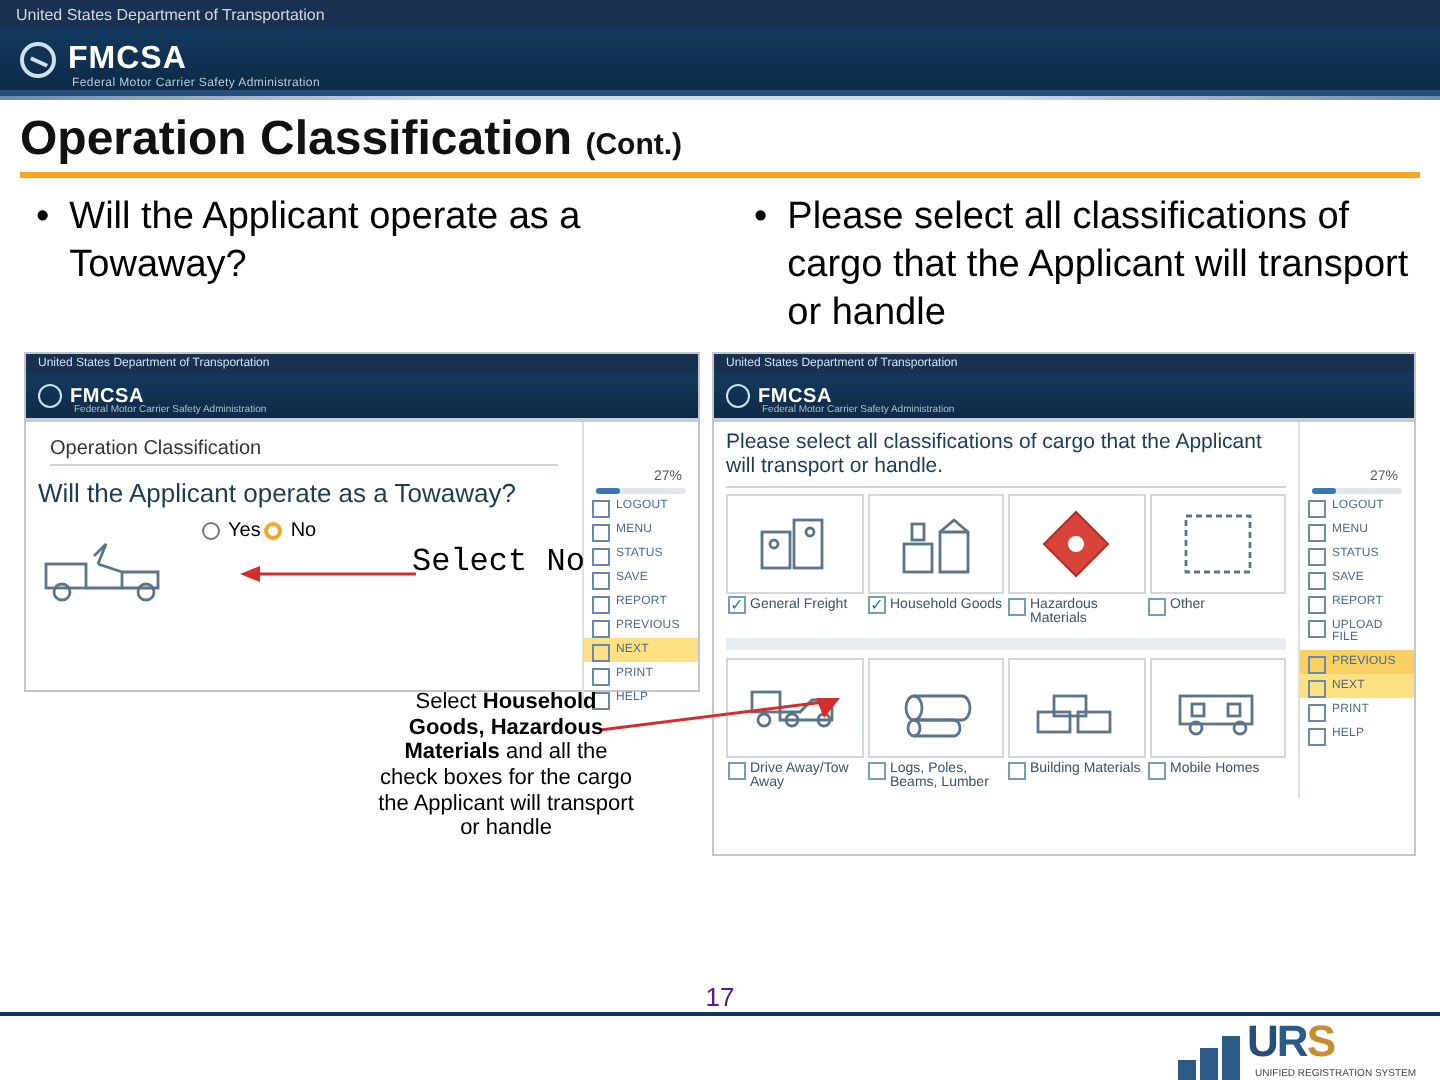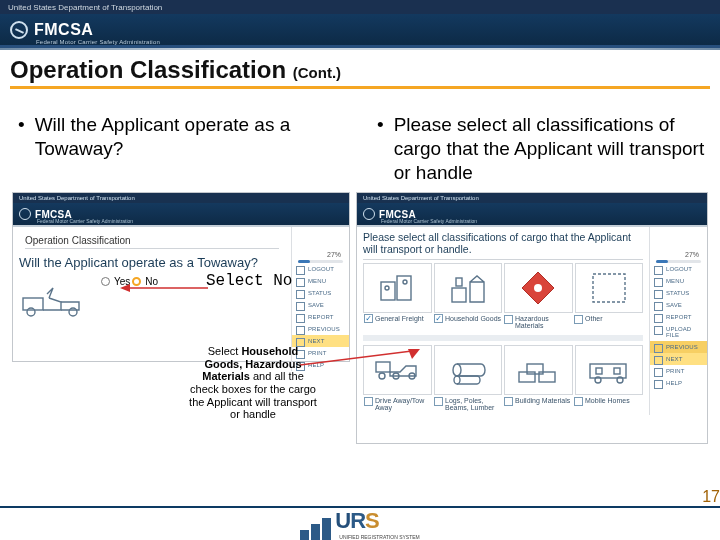--- a/index.html
+++ b/index.html
@@ -12,21 +12,21 @@
   
   .banner { height: 34px; background: linear-gradient(#13395f,#0d2a46); border-bottom: 3px solid #274f7d; display: flex; align-items: center; padding: 0 10px; position: relative; }
   .banner-icon { width: 18px; height: 18px; border: 2px solid #cfe0ee; border-radius: 50%; margin-right: 6px; position: relative; }
   .banner-icon::after{ content:""; position:absolute; left:3px; top:7px; width:9px; height:2px; background:#cfe0ee; transform:rotate(25deg); }
   .banner-title { color:#fff; font-weight:600; font-size:16px; letter-spacing:0.5px; line-height:1; }
   .banner-sub { color:#b8cad9; font-size:6px; letter-spacing:.2px; position:absolute; left:36px; top:25px; }
   .banner-line { height:2px; background:linear-gradient(90deg,#6e8aa5,#cdd7e0 30%,#cdd7e0 70%,#6e8aa5); }
 
   
   .slide { padding: 6px 10px 0 10px; }
-  .heading { font-size: 24px; font-weight:700; color:#111; border-bottom: 3px solid #f5a623; display:block; padding-bottom:2px; margin-bottom:24px; }
+  .heading { font-size: 24px; font-weight:700; color:#111; border-bottom: 3px solid #f5a623; display:block; padding-bottom:2px; margin-bottom:8px; }
   .heading .cont { font-size: 15px; font-weight:600; }
 
   .cols { display:flex; gap:18px; }
   .col { flex:1; }
   .bullet { font-size:19px; line-height:1.25; display:flex; }
   .bullet .dot { margin:0 10px 0 8px; }
   .bullet .txt { }
 
   
   .panels { display:flex; gap:6px; margin-top:8px; padding:0 2px; }
@@ -80,22 +80,22 @@
   .cargo-cell{ height:50px; border:1px solid #d3d7dc; display:flex; align-items:center; justify-content:center; position:relative;}
   .cargo-label-row{ display:grid; grid-template-columns: repeat(4,1fr); padding:0 4px;}
   .cargo-label{ font-size:7px; color:#3a536a; padding:2px 0 2px 12px; position:relative;}
   .cargo-label.chk::before{content:"✓"; position:absolute; left:1px; top:1px; font-size:8px; color:#1b6fb3; border:1px solid #7a9bb5; width:7px;height:7px; line-height:7px; text-align:center;}
   .cargo-label.unchk::before{content:""; position:absolute; left:1px; top:2px; border:1px solid #7a9bb5; width:7px;height:7px;}
 
   
   .ic{ stroke:#5b748a; stroke-width:1.4; fill:none;}
 
   
-  .pgnum { position:absolute; left:0; right:0; bottom:34px; text-align:right; font-size:16px; color:#a16207;}
-  .footer { position:absolute; left:0; right:0; bottom:0; height:30px; border-top:2px solid #0d3a63; background:#fff; display:flex; align-items:center; justify-content:center; padding:16px 12px;}
+  .pgnum { position:absolute; left:0; right:0; bottom:34px; text-align:center; font-size:13px; color:#4c1d95;}
+  .footer { position:absolute; left:0; right:0; bottom:0; height:30px; border-top:2px solid #0d3a63; background:#fff; display:flex; align-items:center; justify-content:flex-end; padding:16px 12px;}
   .urs-logo { display:flex; align-items:flex-end; gap:2px;}
   .urs-box{ width:9px; background:#2c5a87;}
   .urs-text{ font-family: Arial,sans-serif; font-weight:800; font-size:22px; letter-spacing:-1px;}
   .urs-sub{ font-size:5px; color:#444; margin-left:4px;}
 </style>
 </head>
 <body>
 
 <div class="browser-bar">
   <span>United States Department of Transportation</span>

